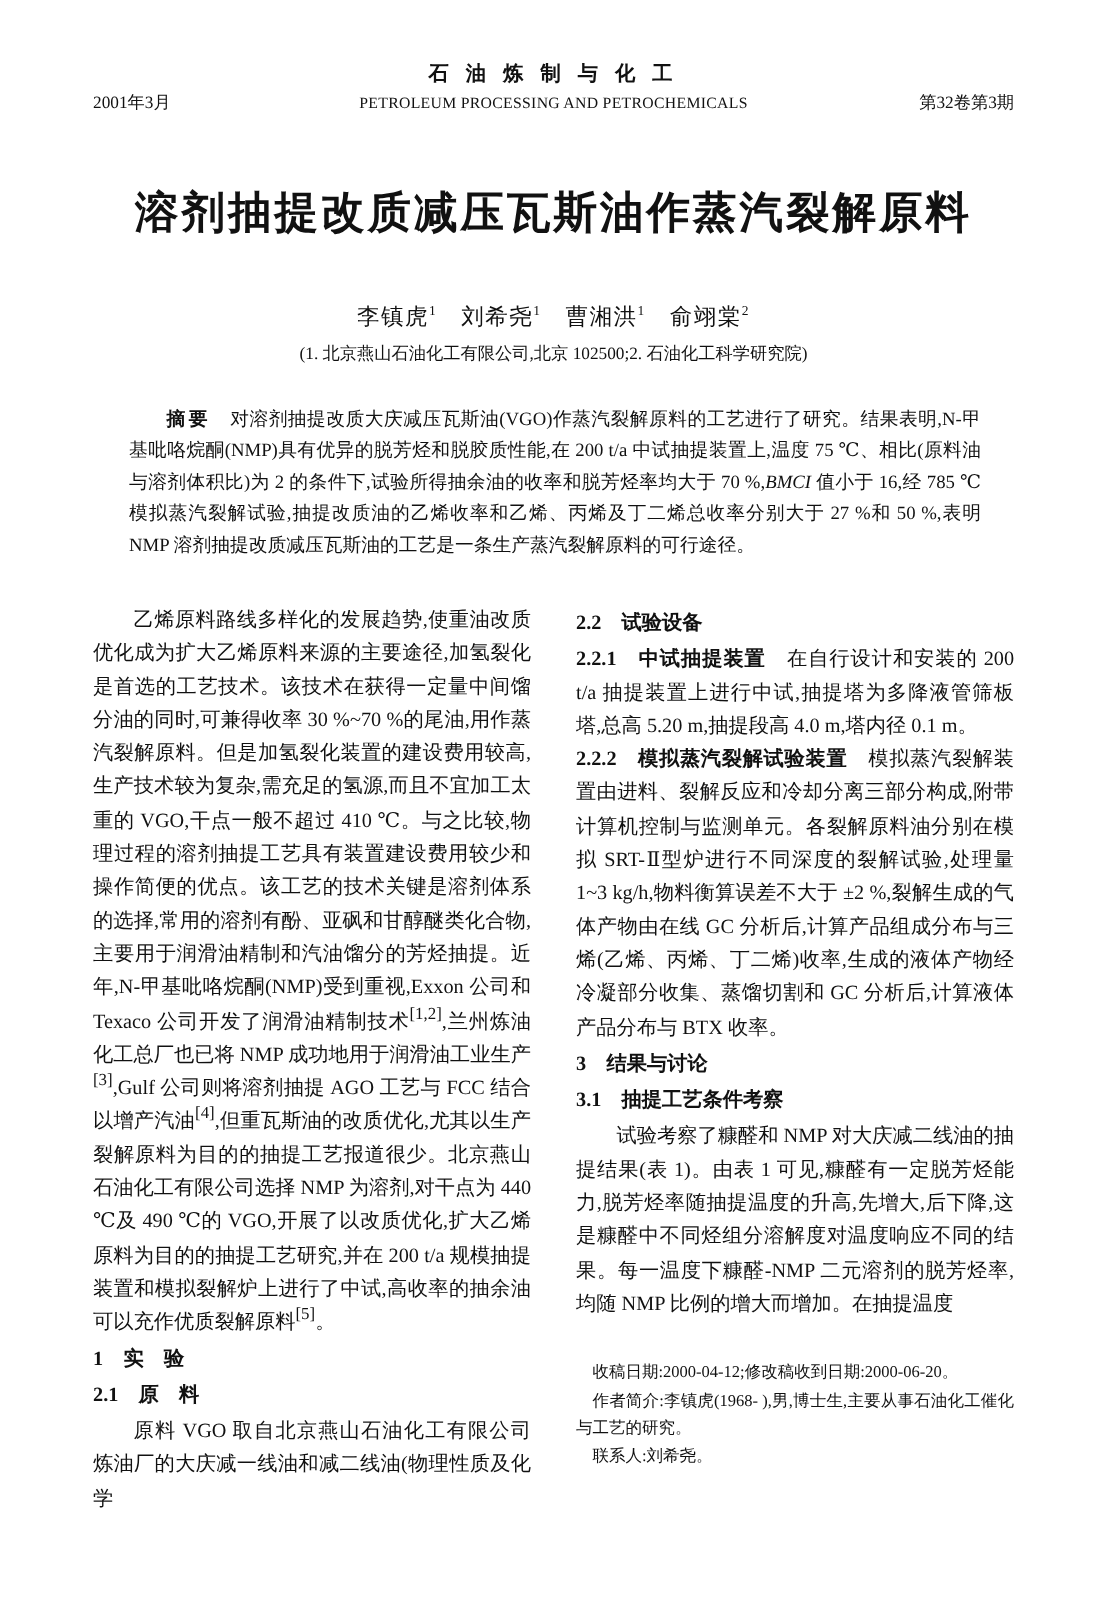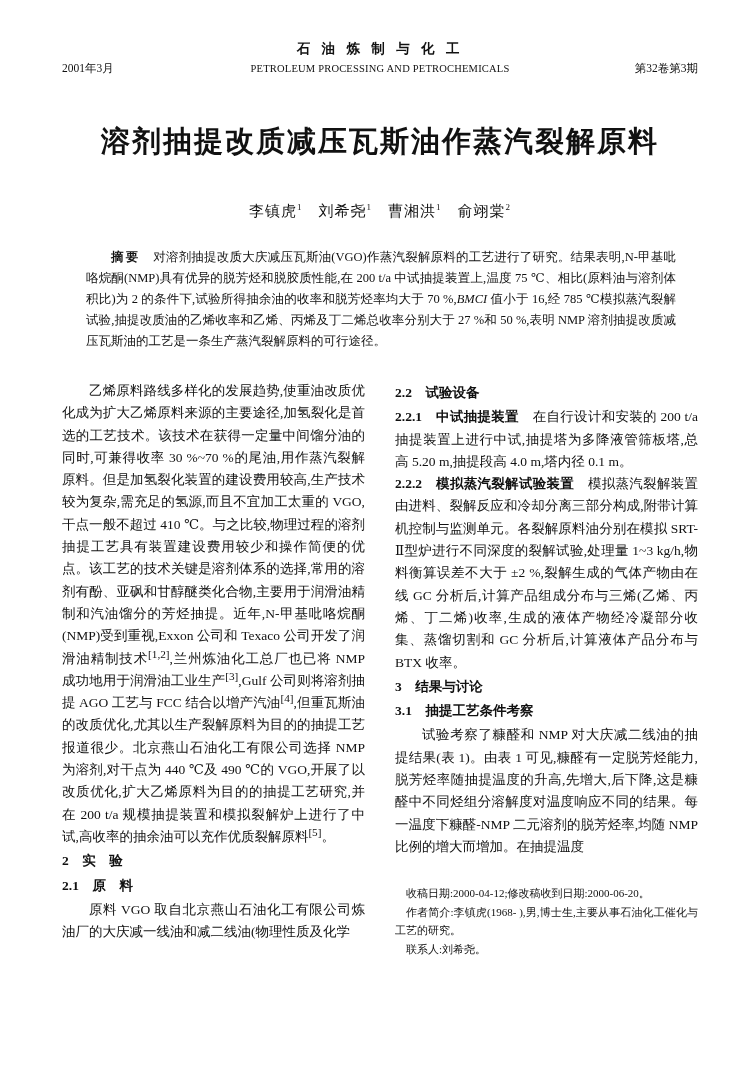--- a/index.html
+++ b/index.html
@@ -4,21 +4,21 @@
 <style>
   html,body{margin:0;padding:0;background:#e8e8e8;}
   .page{
     position:relative;
     width:734px;height:1070px;
     margin:0 auto;
     background:#ffffff;
     color:#111;
     font-family:"Liberation Serif","DejaVu Serif",serif;
     box-sizing:border-box;
-    padding:40px 36px 30px 62px;
+    padding:40px 58px 30px 62px;
     overflow:hidden;
   }
   
   .jr-cn{
     text-align:center;
     font-size:13.5px;
     letter-spacing:4px;
     font-weight:bold;
   }
   .jr-row{
@@ -109,29 +109,30 @@
 
   <div class="jr-cn">石 油 炼 制 与 化 工</div>
   <div class="jr-row">
     <span class="jr-date">2001年3月</span>
     <span class="jr-en">PETROLEUM PROCESSING AND PETROCHEMICALS</span>
     <span class="jr-issue">第32卷第3期</span>
   </div>
 
   <div class="title">溶剂抽提改质减压瓦斯油作蒸汽裂解原料</div>
   <div class="authors">李镇虎<sup>1</sup>　刘希尧<sup>1</sup>　曹湘洪<sup>1</sup>　俞翊棠<sup>2</sup></div>
+  <div class="affil">(1. 北京燕山石油化工有限公司,北京 102500;2. 石油化工科学研究院)</div>
 
   <p class="abstract"><span class="lbl">摘要</span>　<span>对溶剂抽提改质大庆减压瓦斯油(VGO)作蒸汽裂解原料的工艺进行了研究。结果表明,N-甲基吡咯烷酮(NMP)具有优异的脱芳烃和脱胶质性能,在 200 t/a 中试抽提装置上,温度 75 ℃、相比(原料油与溶剂体积比)为 2 的条件下,试验所得抽余油的收率和脱芳烃率均大于 70 %,<i>BMCI</i> 值小于 16,经 785 ℃模拟蒸汽裂解试验,抽提改质油的乙烯收率和乙烯、丙烯及丁二烯总收率分别大于 27 %和 50 %,表明 NMP 溶剂抽提改质减压瓦斯油的工艺是一条生产蒸汽裂解原料的可行途径。</span></p>
 
 
   <div class="body-cols">
 
     <div class="col">
       <p class="para">乙烯原料路线多样化的发展趋势,使重油改质优化成为扩大乙烯原料来源的主要途径,加氢裂化是首选的工艺技术。该技术在获得一定量中间馏分油的同时,可兼得收率 30 %~70 %的尾油,用作蒸汽裂解原料。但是加氢裂化装置的建设费用较高,生产技术较为复杂,需充足的氢源,而且不宜加工太重的 VGO,干点一般不超过 410 ℃。与之比较,物理过程的溶剂抽提工艺具有装置建设费用较少和操作简便的优点。该工艺的技术关键是溶剂体系的选择,常用的溶剂有酚、亚砜和甘醇醚类化合物,主要用于润滑油精制和汽油馏分的芳烃抽提。近年,N-甲基吡咯烷酮(NMP)受到重视,Exxon 公司和 Texaco 公司开发了润滑油精制技术<sup>[1,2]</sup>,兰州炼油化工总厂也已将 NMP 成功地用于润滑油工业生产<sup>[3]</sup>,Gulf 公司则将溶剂抽提 AGO 工艺与 FCC 结合以增产汽油<sup>[4]</sup>,但重瓦斯油的改质优化,尤其以生产裂解原料为目的的抽提工艺报道很少。北京燕山石油化工有限公司选择 NMP 为溶剂,对干点为 440 ℃及 490 ℃的 VGO,开展了以改质优化,扩大乙烯原料为目的的抽提工艺研究,并在 200 t/a 规模抽提装置和模拟裂解炉上进行了中试,高收率的抽余油可以充作优质裂解原料<sup>[5]</sup>。</p>
-      <p class="h1">2　实　验</p>
+      <p class="h1">1　实　验</p>
       <p class="h2">2.1　原　料</p>
       <p class="para">原料 VGO 取自北京燕山石油化工有限公司炼油厂的大庆减一线油和减二线油(物理性质及化学</p>
     </div>
 
     <div class="col">
       <p class="h2">2.2　试验设备</p>
       <p class="para-runin"><b>2.2.1　中试抽提装置</b>　在自行设计和安装的 200 t/a 抽提装置上进行中试,抽提塔为多降液管筛板塔,总高 5.20 m,抽提段高 4.0 m,塔内径 0.1 m。</p>
       <p class="para-runin"><b>2.2.2　模拟蒸汽裂解试验装置</b>　模拟蒸汽裂解装置由进料、裂解反应和冷却分离三部分构成,附带计算机控制与监测单元。各裂解原料油分别在模拟 SRT-Ⅱ型炉进行不同深度的裂解试验,处理量 1~3 kg/h,物料衡算误差不大于 ±2 %,裂解生成的气体产物由在线 GC 分析后,计算产品组成分布与三烯(乙烯、丙烯、丁二烯)收率,生成的液体产物经冷凝部分收集、蒸馏切割和 GC 分析后,计算液体产品分布与 BTX 收率。</p>
       <p class="h1">3　结果与讨论</p>
       <p class="h2">3.1　抽提工艺条件考察</p>

